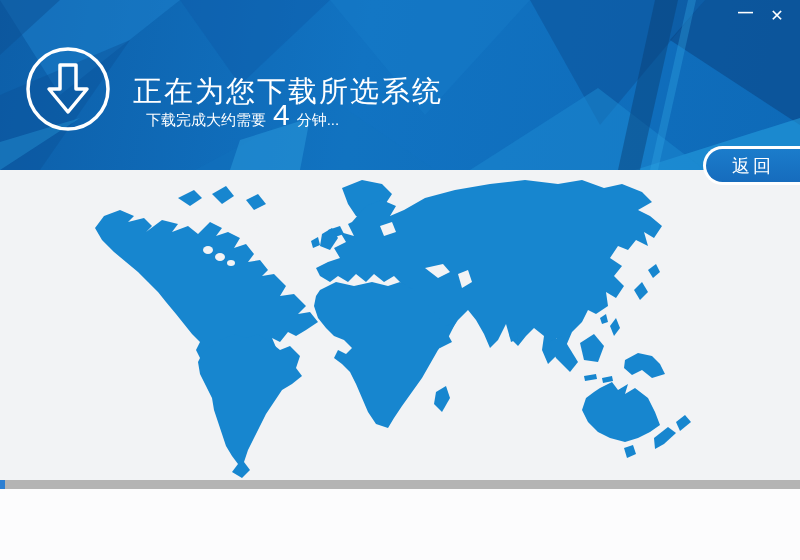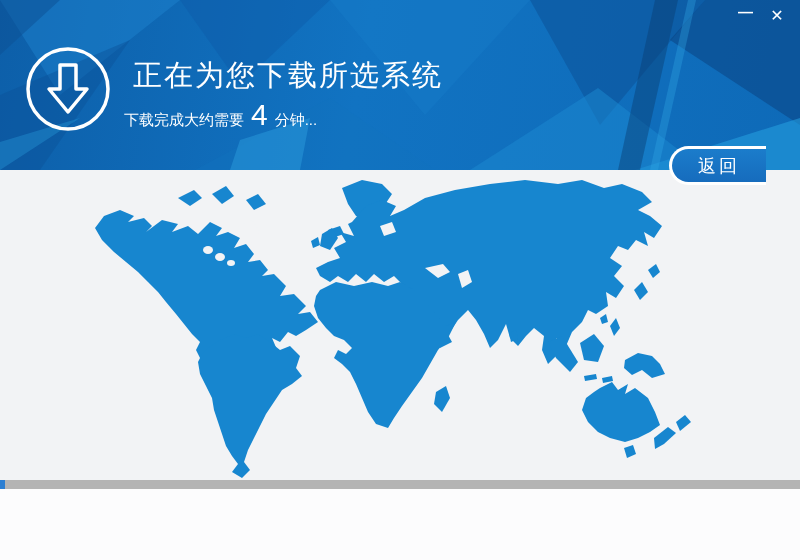--- a/index.html
+++ b/index.html
@@ -10,31 +10,31 @@
   }
   
   .header{position:absolute;left:0;top:0;width:800px;height:170px;overflow:hidden;
     background:linear-gradient(100deg,#0d5fa9 0%,#1173c2 45%,#0e6ab8 100%);}
   .header svg.facets{position:absolute;left:0;top:0;}
   .win-btn{position:absolute;top:2px;width:26px;height:26px;line-height:26px;
     text-align:center;color:#fff;font-size:15px;cursor:pointer;z-index:30;background:transparent;border:none;}
   .btn-min{left:732px;top:-2px;font-weight:700;}
   .btn-close{left:764px;font-size:16px;}
   .dl-icon{position:absolute;left:24px;top:45px;z-index:5;}
-  .hd-title{position:absolute;left:133px;top:56px;z-index:5;color:#fff;font-size:29px;
+  .hd-title{position:absolute;left:133px;top:72px;z-index:5;color:#fff;font-size:29px;
     letter-spacing:2px;font-weight:500;}
-  .hd-sub{position:absolute;left:124px;top:98px;z-index:5;color:#fff;display:flex;
+  .hd-sub{position:absolute;left:146px;top:98px;z-index:5;color:#fff;display:flex;
     align-items:baseline;gap:7px;}
   .hd-sub .pre,.hd-sub .suf{font-size:15px;}
   .hd-sub .min{font-size:30px;font-weight:400;}
   .logo-box{position:absolute;right:38px;top:48px;z-index:5;text-align:right;color:#fff;}
   .logo-main{font-size:46px;font-weight:700;letter-spacing:3px;line-height:1;}
   .logo-tail{font-size:30px;font-weight:700;}
   .logo-url{font-size:17px;margin-top:4px;letter-spacing:.5px;}
-  .back-btn{position:absolute;left:669px;top:146px;width:97px;height:39px;z-index:20;
+  .back-btn{position:absolute;left:703px;top:146px;width:97px;height:39px;z-index:20;
     background:linear-gradient(180deg,#1b7ccb,#166cbd);border:3px solid #fff;border-right:none;
     border-radius:21px 0 0 21px;color:#fff;font-size:18px;letter-spacing:3px;
     display:flex;align-items:center;justify-content:center;cursor:pointer;box-sizing:border-box;
     font-family:inherit;}
   
   .map-area{position:absolute;left:0;top:170px;width:800px;height:310px;background:#f2f3f5;}
   .map-area svg{display:block;}
   .land{fill:#1786cf;}
   .sea{fill:#f2f3f5;}
   

